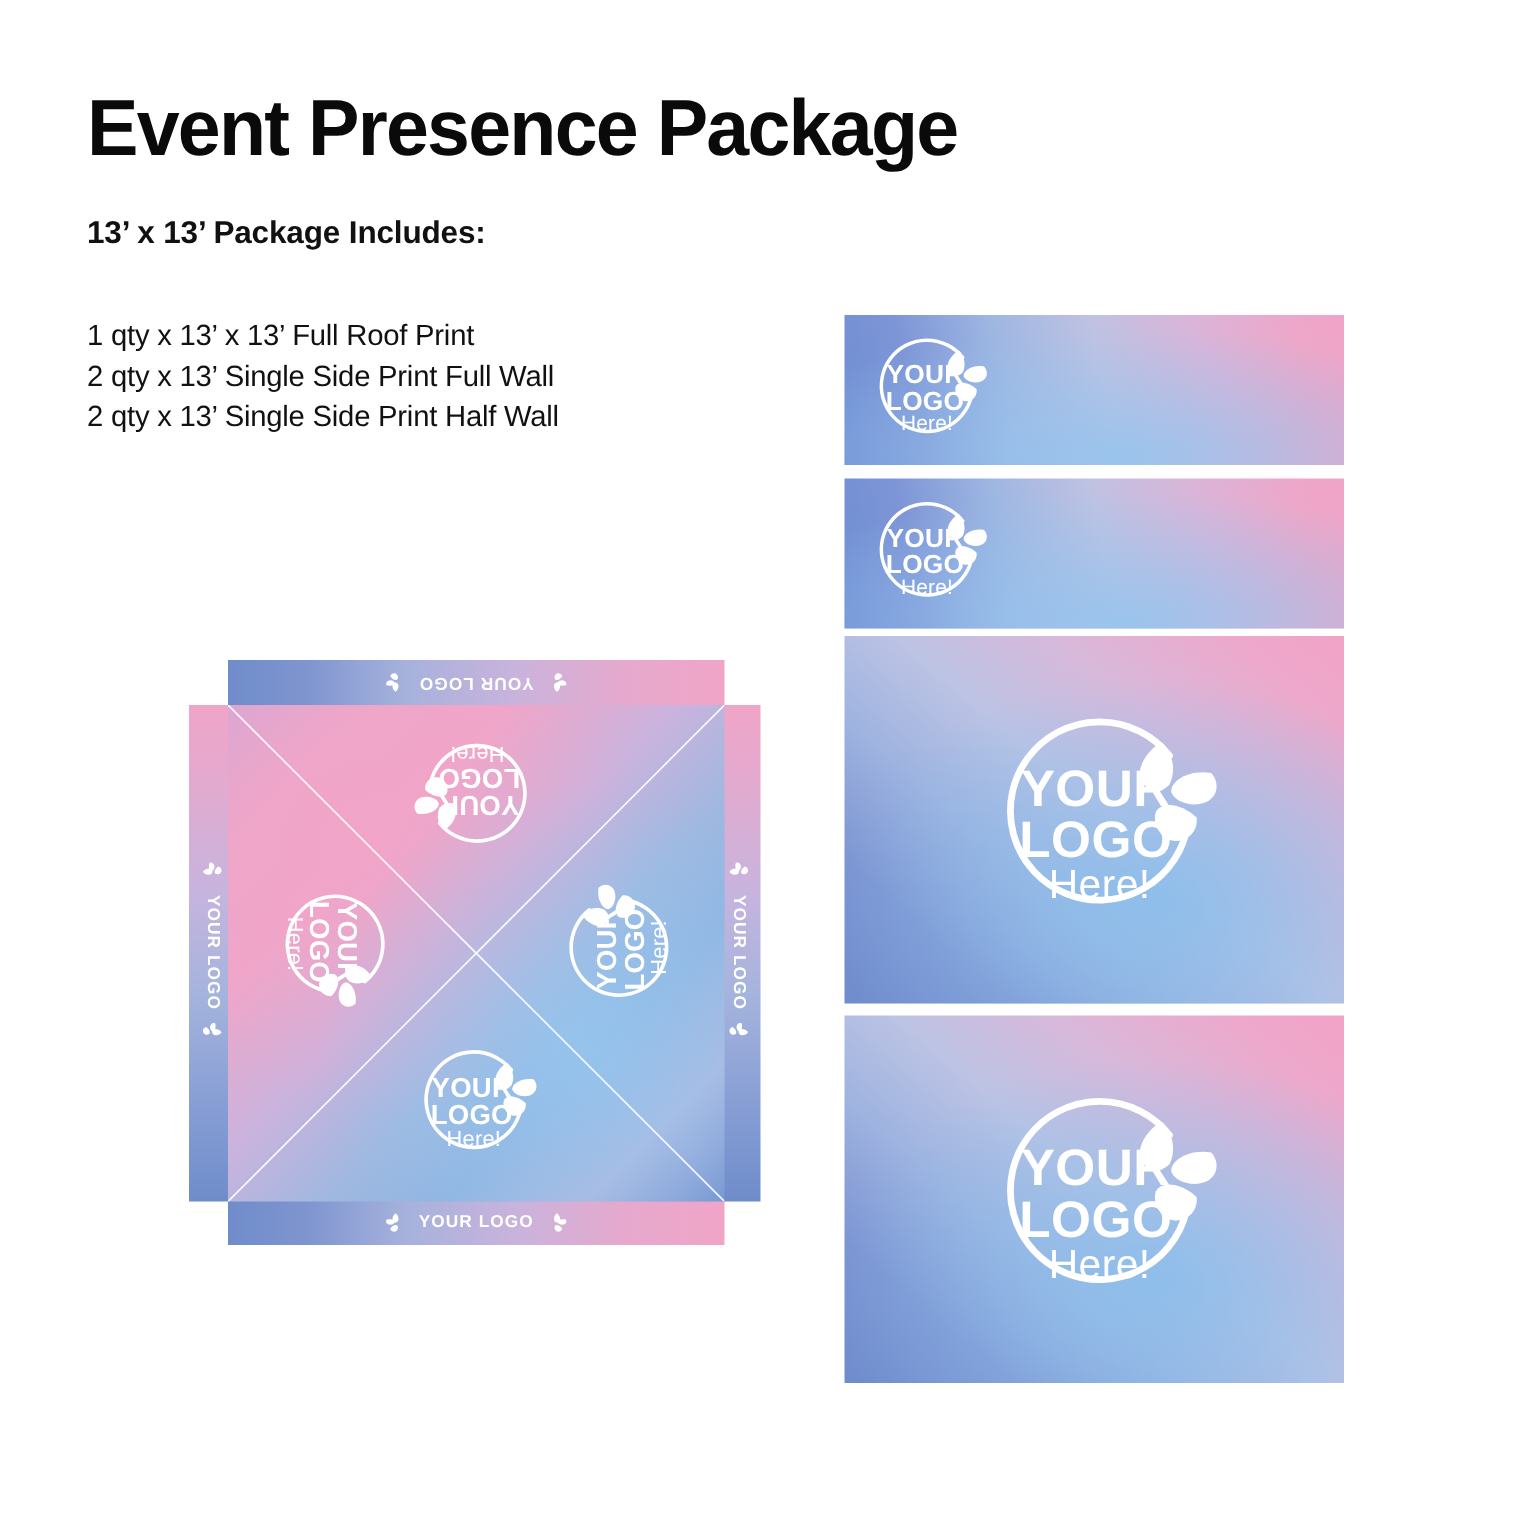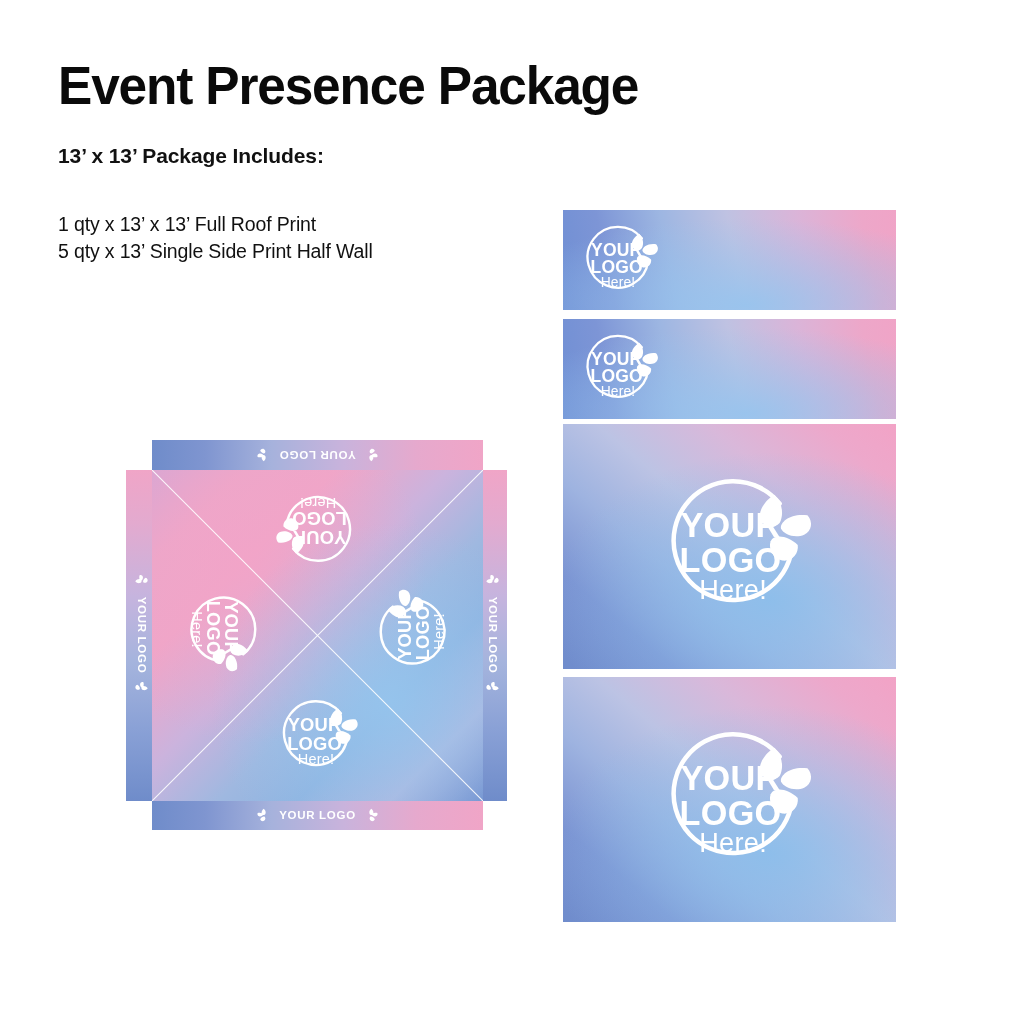--- a/index.html
+++ b/index.html
@@ -121,21 +121,22 @@
 </style>
 </head>
 <body>
 
 <div id="stage">
 
   <div class="title">Event Presence Package</div>
   <div class="subhead">13’ x 13’ Package Includes:</div>
   <div class="bullets">
     <div>1 qty x 13’ x 13’ Full Roof Print</div>
-    <div>5 qty x 13’ Single Side Print Half Wall</div>
+    <div>2 qty x 13’ Single Side Print Full Wall</div>
+    <div>2 qty x 13’ Single Side Print Half Wall</div>
   </div>
 
   <svg width="0" height="0" style="position:absolute" aria-hidden="true">
     <defs>
 
       <g id="sym-logo">
 
         <path d="M 196 58
                  A 92 92 0 1 0 215 128" fill="none" stroke="#ffffff" stroke-width="7" stroke-linecap="round"></path>
 

